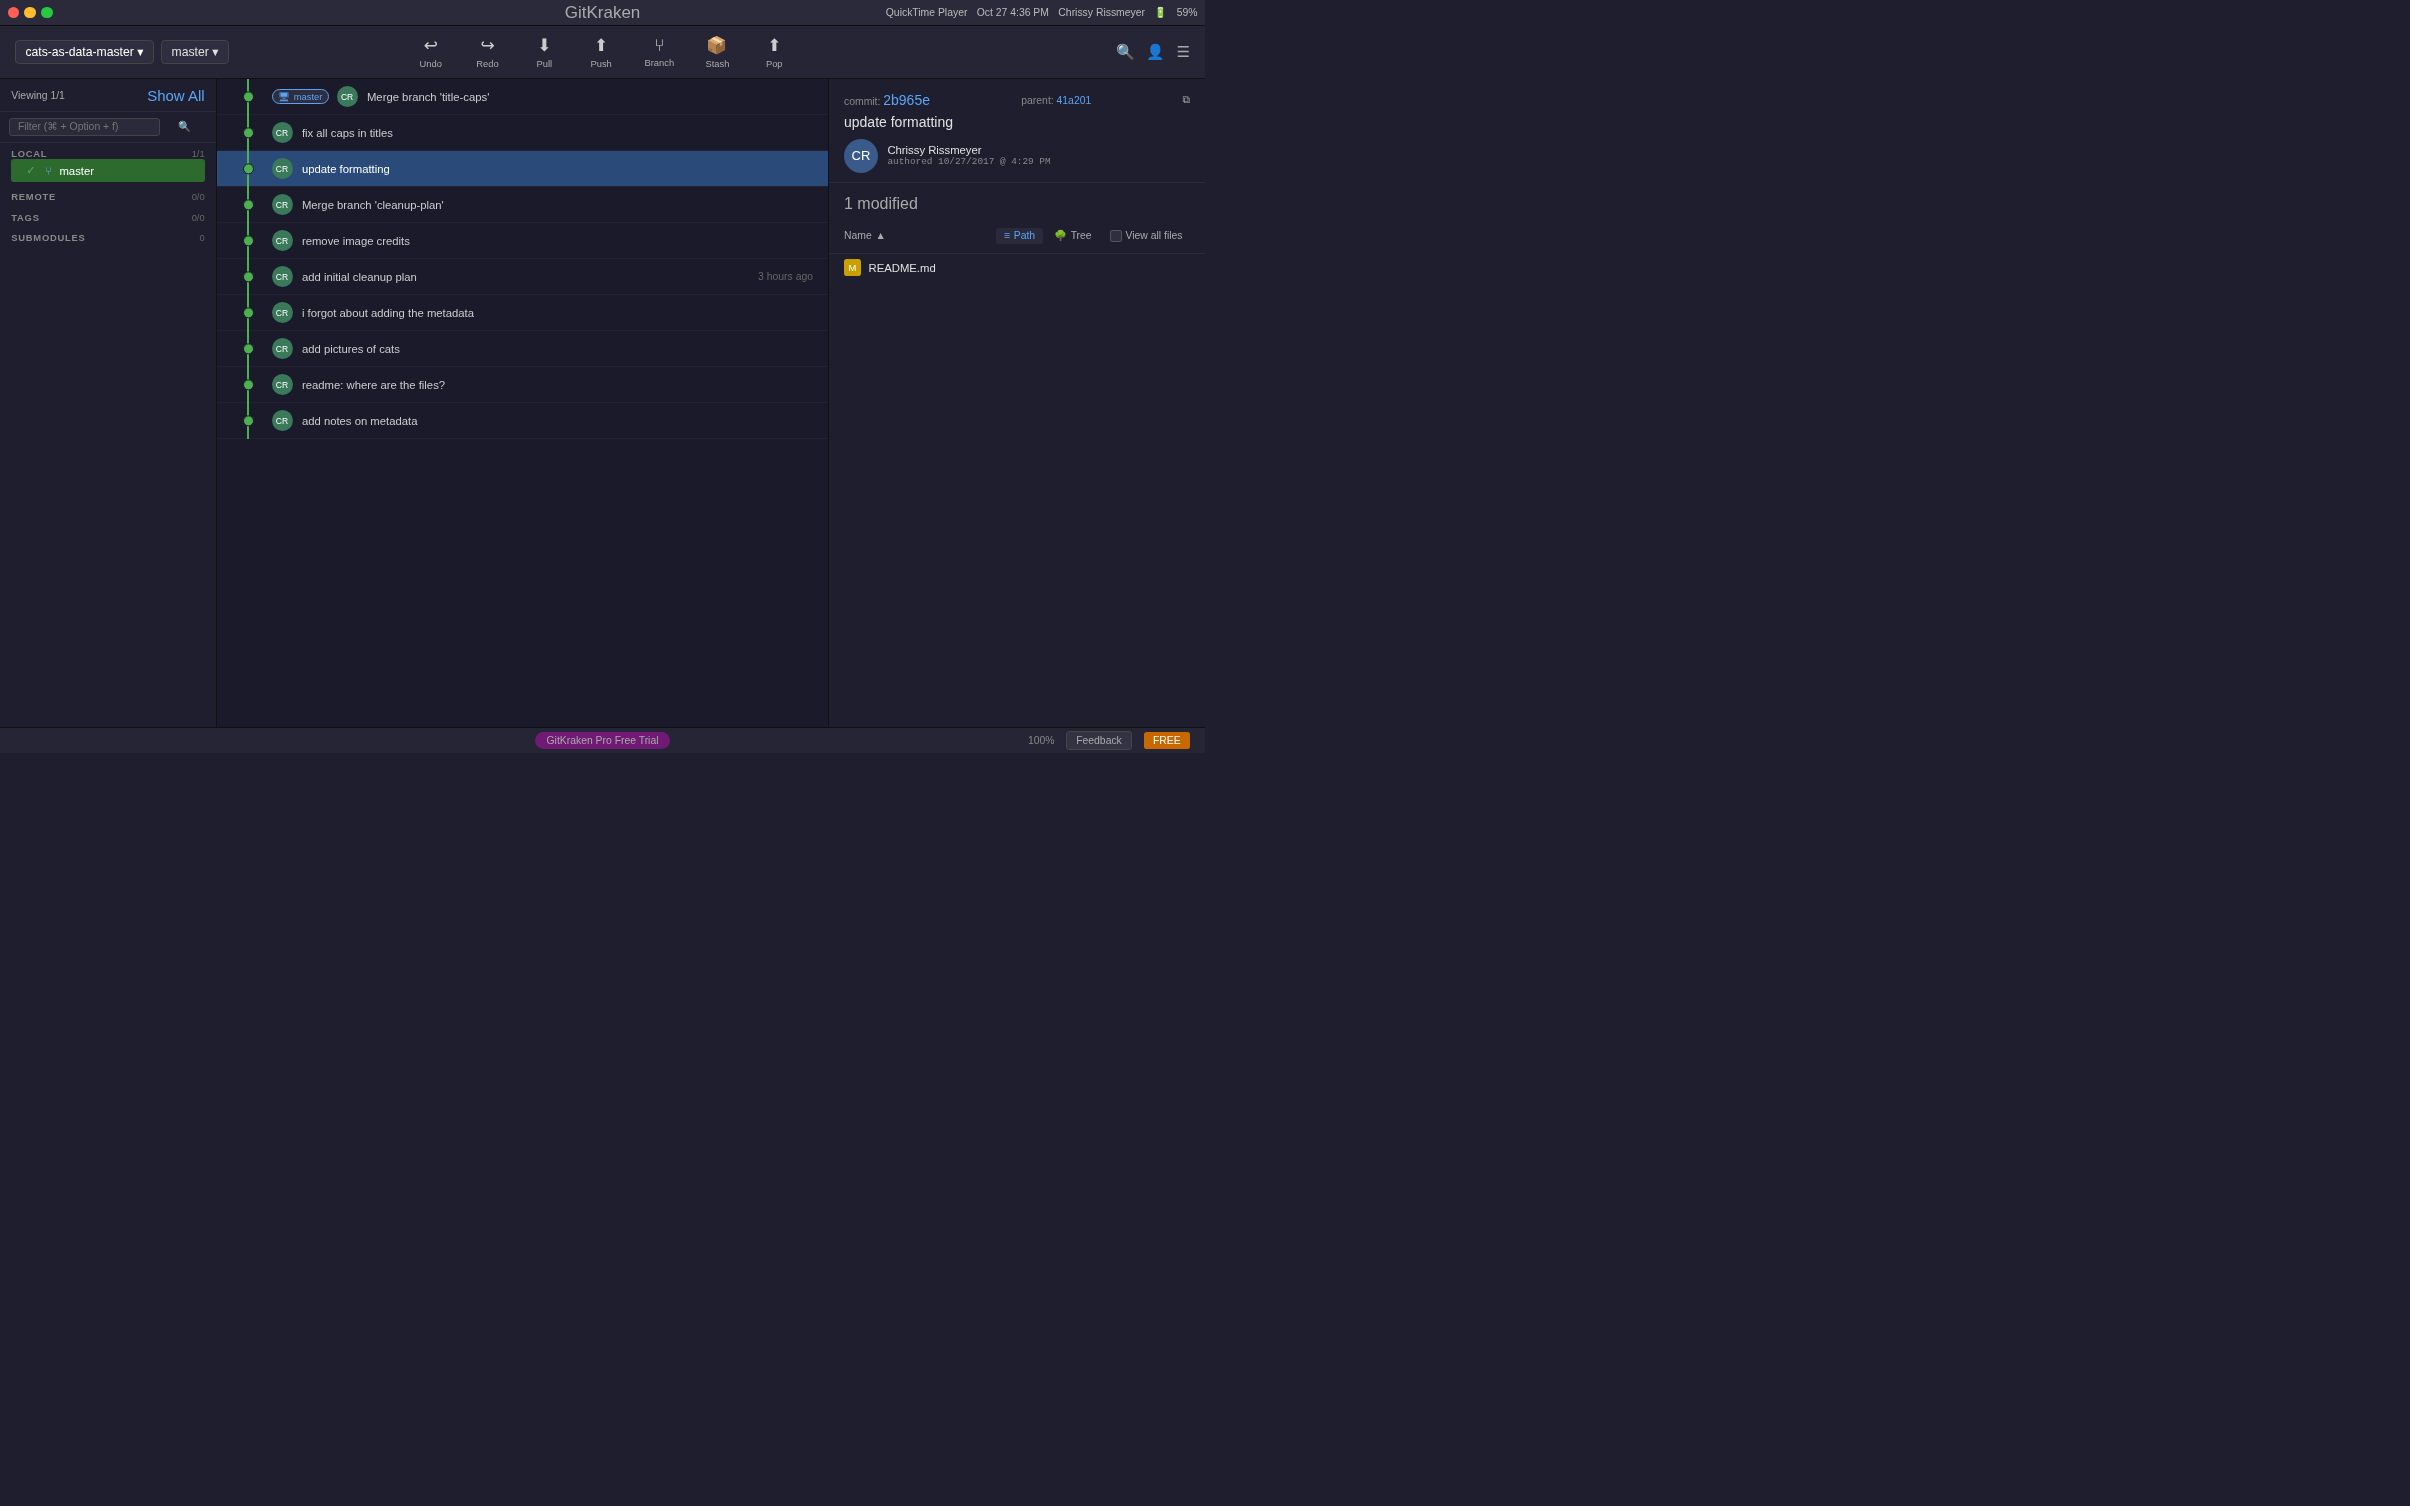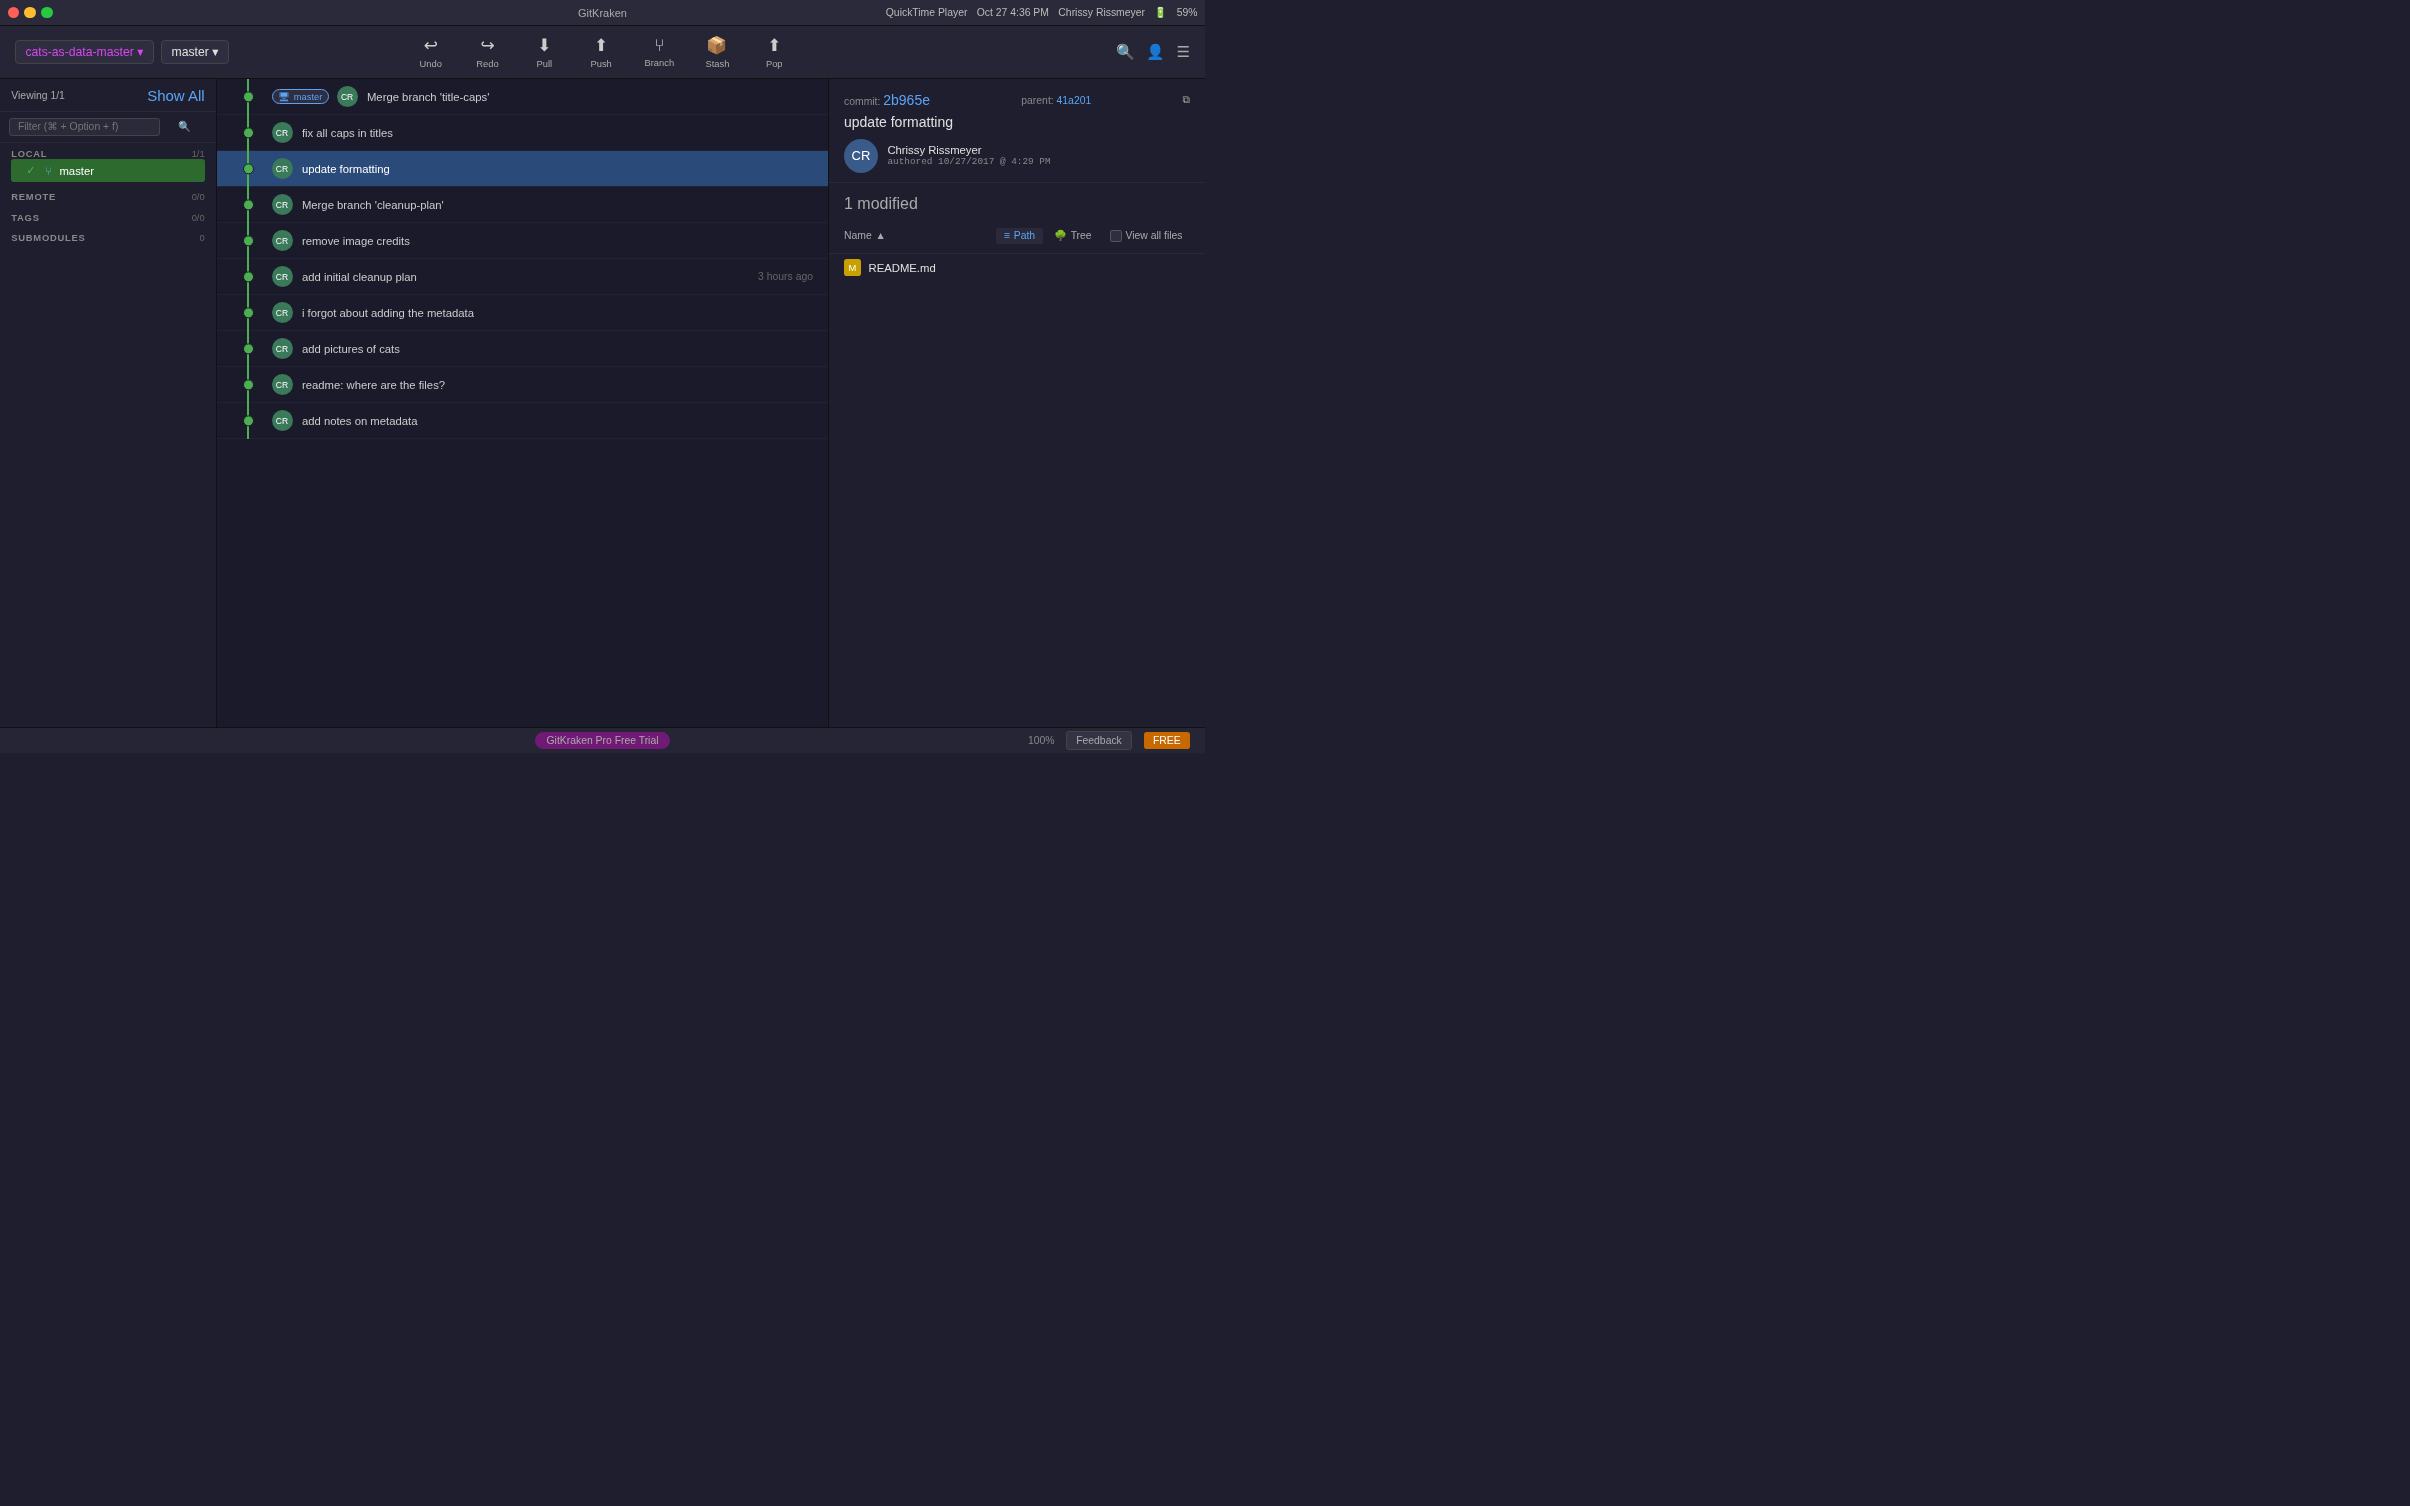--- a/index.html
+++ b/index.html
@@ -34,21 +34,21 @@
       cursor: pointer;
     }
     .traffic-close { background: #ff5f57; }
     .traffic-min { background: #febc2e; }
     .traffic-max { background: #28c840; }
     .titlebar-title {
       position: absolute;
       left: 50%;
       transform: translateX(-50%);
       color: #aaa;
-      font-size: 11px;
+      font-size: 17px;
     }
     .titlebar-system {
       display: flex;
       align-items: center;
       gap: 9.4px;
       margin-left: auto;
       font-size: 10.4px;
       color: #bbb;
     }
 
@@ -65,21 +65,21 @@
       position: relative;
     }
     .toolbar-left {
       position: absolute;
       left: 15px;
       display: flex;
       align-items: center;
       gap: 7.5px;
     }
     .toolbar-repo-name {
-      color: #d946ef;
+      color: #ffffff;
       font-size: 12.2px;
       font-weight: 500;
       background: #2e2e40;
       padding: 3.8px 9.4px;
       border-radius: 4px;
       border: 0.9px solid #444;
       cursor: pointer;
     }
     .toolbar-branch-name {
       color: #e0e0e0;

